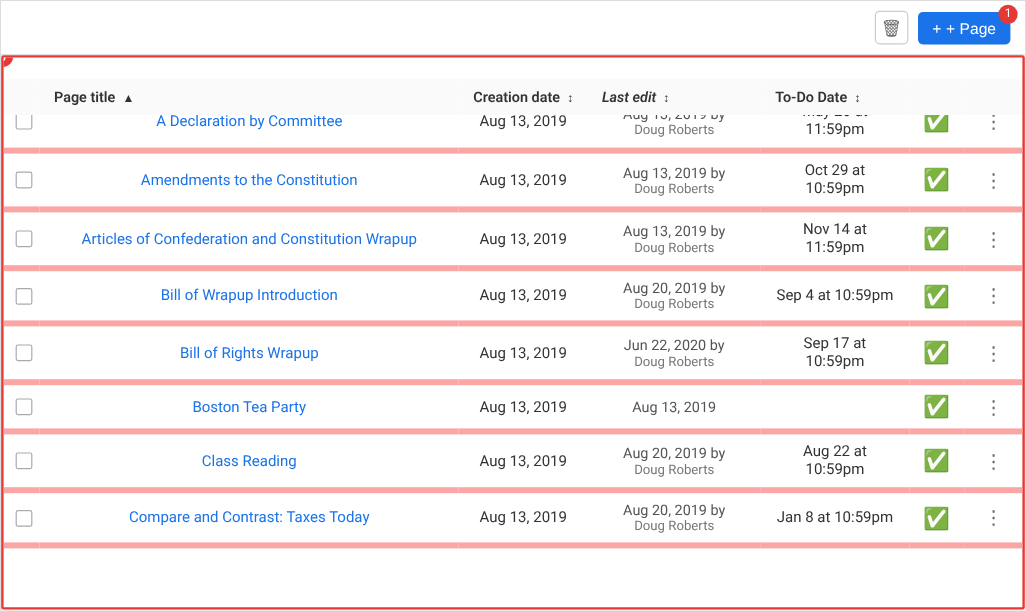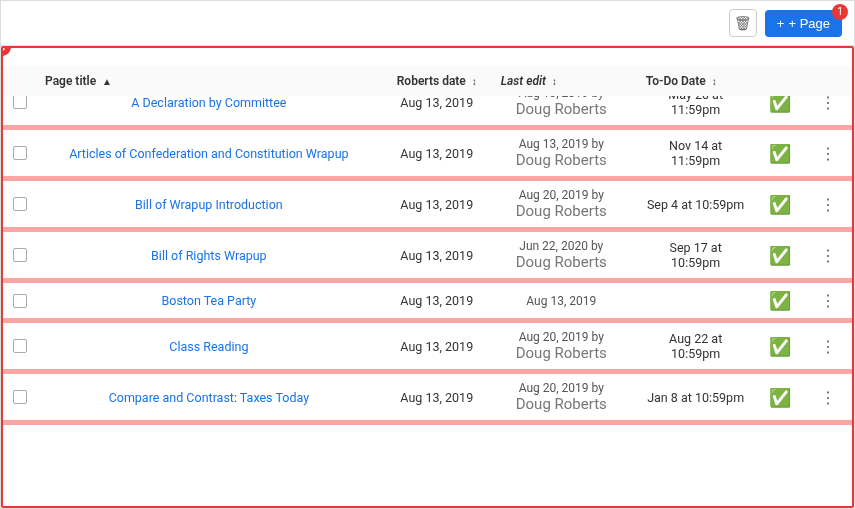--- a/index.html
+++ b/index.html
@@ -183,21 +183,21 @@
       padding: 2px 4px;
     }
 
     .last-edit-cell {
       color: #555;
       font-size: 12px;
     }
 
     .last-edit-by {
       color: #777;
-      font-size: 15px;
+      font-size: 11px;
     }
   </style>
 </head>
 <body>
 
 <div class="app-container">
 
   <div class="toolbar">
     <div class="btn-wrapper">
       <button class="toolbar-delete-btn">🗑</button>
@@ -217,21 +217,21 @@
     <div class="table-container">
       <table>
         <thead>
           <tr>
             <th style="width:30px; padding: 8px 6px 8px 10px;"></th>
             <th class="col-title">
               <span>Page title</span>
               <span class="sort-arrow">▲</span>
             </th>
             <th class="col-creation">
-              <span>Roberts date</span>
+              <span>Creation date</span>
               <span class="sort-arrow">↕</span>
             </th>
             <th class="col-last">
               <span>Last edit</span>
               <span class="sort-arrow">↕</span>
             </th>
             <th class="col-todo">
               <span>To-Do Date</span>
               <span class="sort-arrow">↕</span>
             </th>
@@ -251,20 +251,34 @@
                 <div class="last-edit-by">Doug Roberts</div>
               </td>
               <td>May 20 at 11:59pm</td>
               <td><span class="check-icon">✅</span></td>
               <td><span class="more-icon">⋮</span></td>
             </tr>
             <tr>
               <td class="checkbox-cell">
                 <div class="checkbox"></div>
               </td>
+              <td><a class="page-link">Amendments to the Constitution</a></td>
+              <td>Aug 13, 2019</td>
+              <td class="last-edit-cell">
+                <div>Aug 13, 2019 by</div>
+                <div class="last-edit-by">Doug Roberts</div>
+              </td>
+              <td>Oct 29 at 10:59pm</td>
+              <td><span class="check-icon">✅</span></td>
+              <td><span class="more-icon">⋮</span></td>
+            </tr>
+            <tr>
+              <td class="checkbox-cell">
+                <div class="checkbox"></div>
+              </td>
               <td><a class="page-link">Articles of Confederation and Constitution Wrapup</a></td>
               <td>Aug 13, 2019</td>
               <td class="last-edit-cell">
                 <div>Aug 13, 2019 by</div>
                 <div class="last-edit-by">Doug Roberts</div>
               </td>
               <td>Nov 14 at 11:59pm</td>
               <td><span class="check-icon">✅</span></td>
               <td><span class="more-icon">⋮</span></td>
             </tr>

